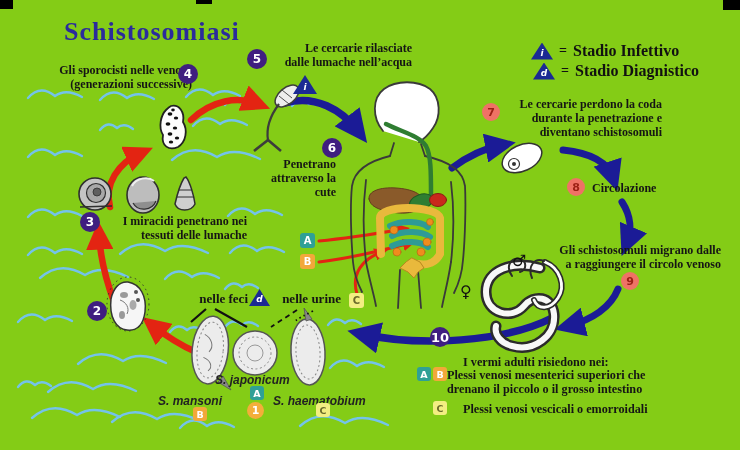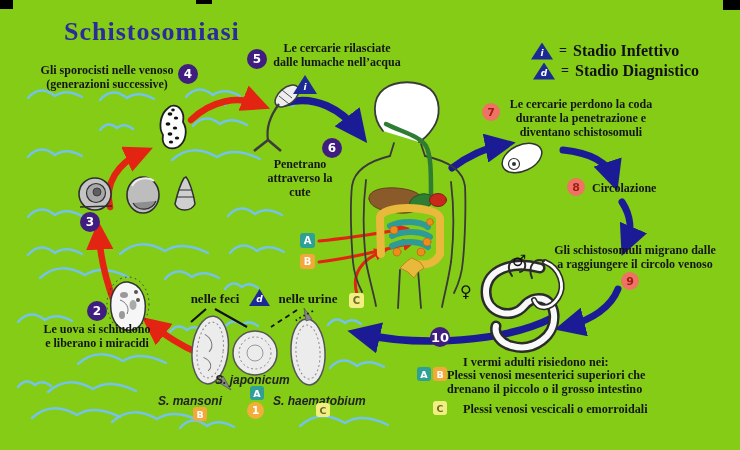--- a/index.html
+++ b/index.html
@@ -3,21 +3,21 @@
 <meta charset="utf-8">
 <style>
   html,body{margin:0;padding:0;background:#fff}
   #stage{position:relative;width:740px;height:450px;background:#84cc16;overflow:hidden;
          font-family:"Liberation Serif","DejaVu Serif",serif}
   .abs{position:absolute}
   svg{position:absolute;left:0;top:0}
   .title{position:absolute;font:700 26px "Liberation Serif","DejaVu Serif",serif;
          color:#2b2b9c;letter-spacing:1px}
   .lbl{position:absolute;font:700 12px/1.18 "Liberation Serif","DejaVu Serif",serif;
-       color:#151515;text-align:center;white-space:pre-line}
+       color:#151515;text-align:right;white-space:pre-line}
   .lbl-left{text-align:left}
   .num{position:absolute;border-radius:50%;display:flex;align-items:center;justify-content:center;
        font:700 12px "DejaVu Sans","Liberation Sans",sans-serif;color:#fff;box-sizing:border-box}
   .num.purple{background:#3f1e80;width:20px;height:20px}
   .num.salmon{background:#ef7265;color:#9c2015;width:18px;height:18px;font-size:11px}
   .num.orange{background:#f3ae3a;width:17px;height:17px;font-size:11px}
   .sq{position:absolute;width:15px;height:15px;border-radius:3px;display:flex;align-items:center;
       justify-content:center;font:700 10px "DejaVu Sans","Liberation Sans",sans-serif;color:#fff}
   .sq.teal{background:#2fa096}
   .sq.amber{background:#f2a83a}
@@ -243,22 +243,22 @@
     <span class="leg-lbl">Stadio Diagnistico</span>
   </div>
 
   <div class="lbl" style="left:22px;top:63px;width:170px">Gli sporocisti nelle venoso
 (generazioni successive)</div>
   <div class="lbl" style="left:262px;top:41px;width:150px">Le cercarie rilasciate
 dalle lumache nell’acqua</div>
   <div class="lbl" style="left:264px;top:157px;width:72px">Penetrano
 attraverso la
 cute</div>
-  <div class="lbl" style="left:36px;top:322px;width:122px">Le uova si schiudono
-e liberano i miracidi</div>
+  <div class="lbl" style="left:112px;top:214px;width:135px">I miracidi penetrano nei
+tessuti delle lumache</div>
   <div class="lbl" style="left:500px;top:97px;width:162px">Le cercarie perdono la coda
 durante la penetrazione e
 diventano schistosomuli</div>
   <div class="lbl" style="left:592px;top:181px">Circolazione</div>
   <div class="lbl" style="left:549px;top:243px;width:172px">Gli schistosomuli migrano dalle
 a raggiungere il circolo venoso</div>
 
   <div class="num purple" style="left:87px;top:301px">2</div>
   <div class="num purple" style="left:80px;top:212px">3</div>
   <div class="num purple" style="left:178px;top:64px">4</div>

